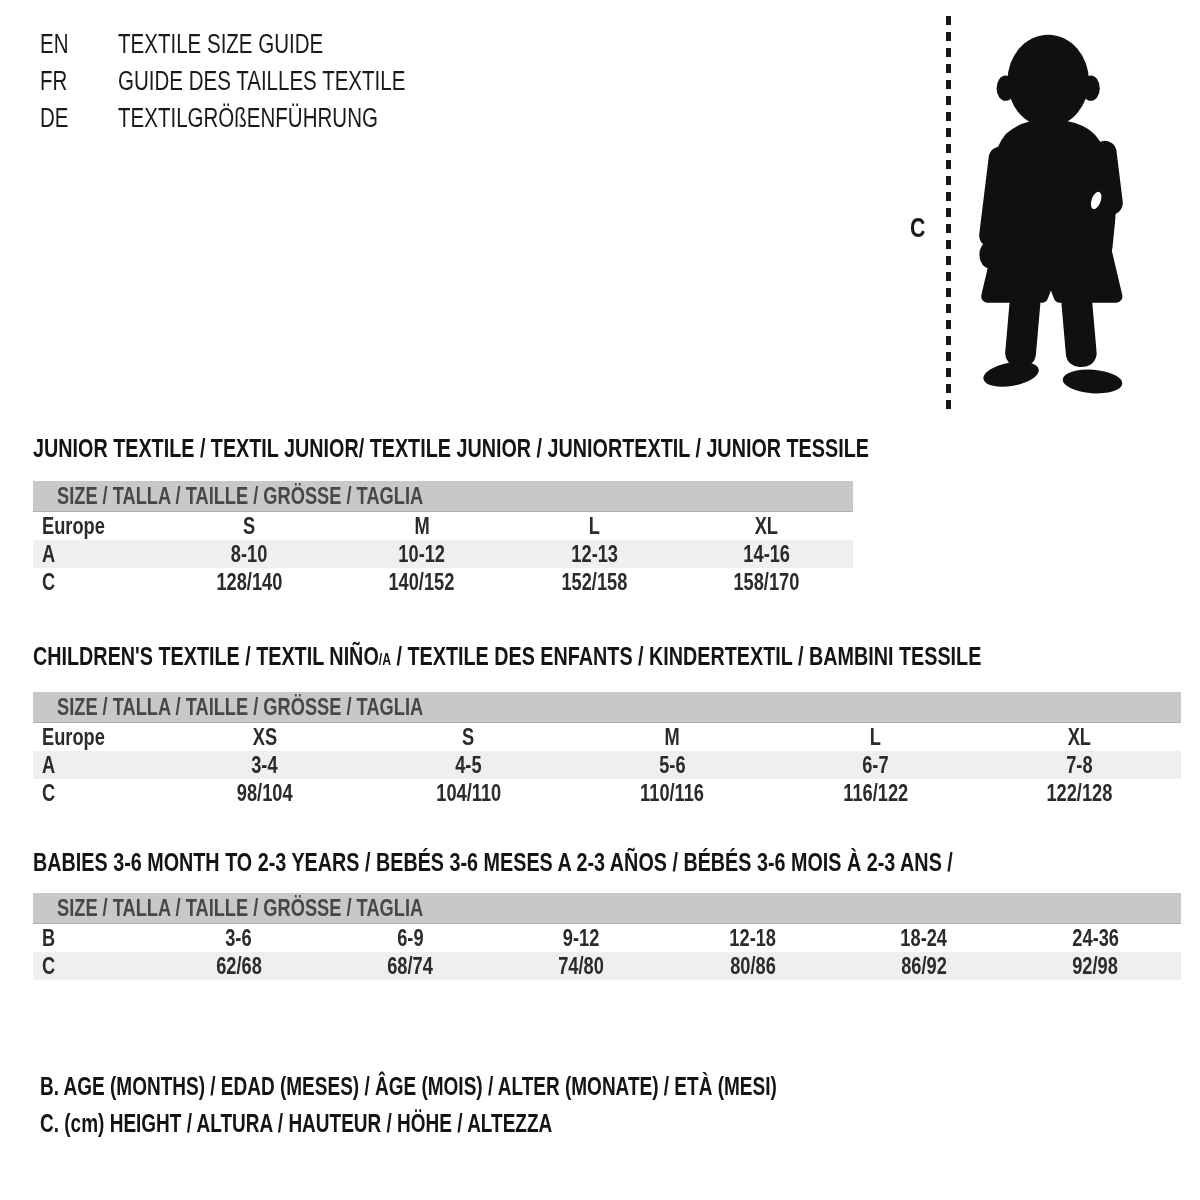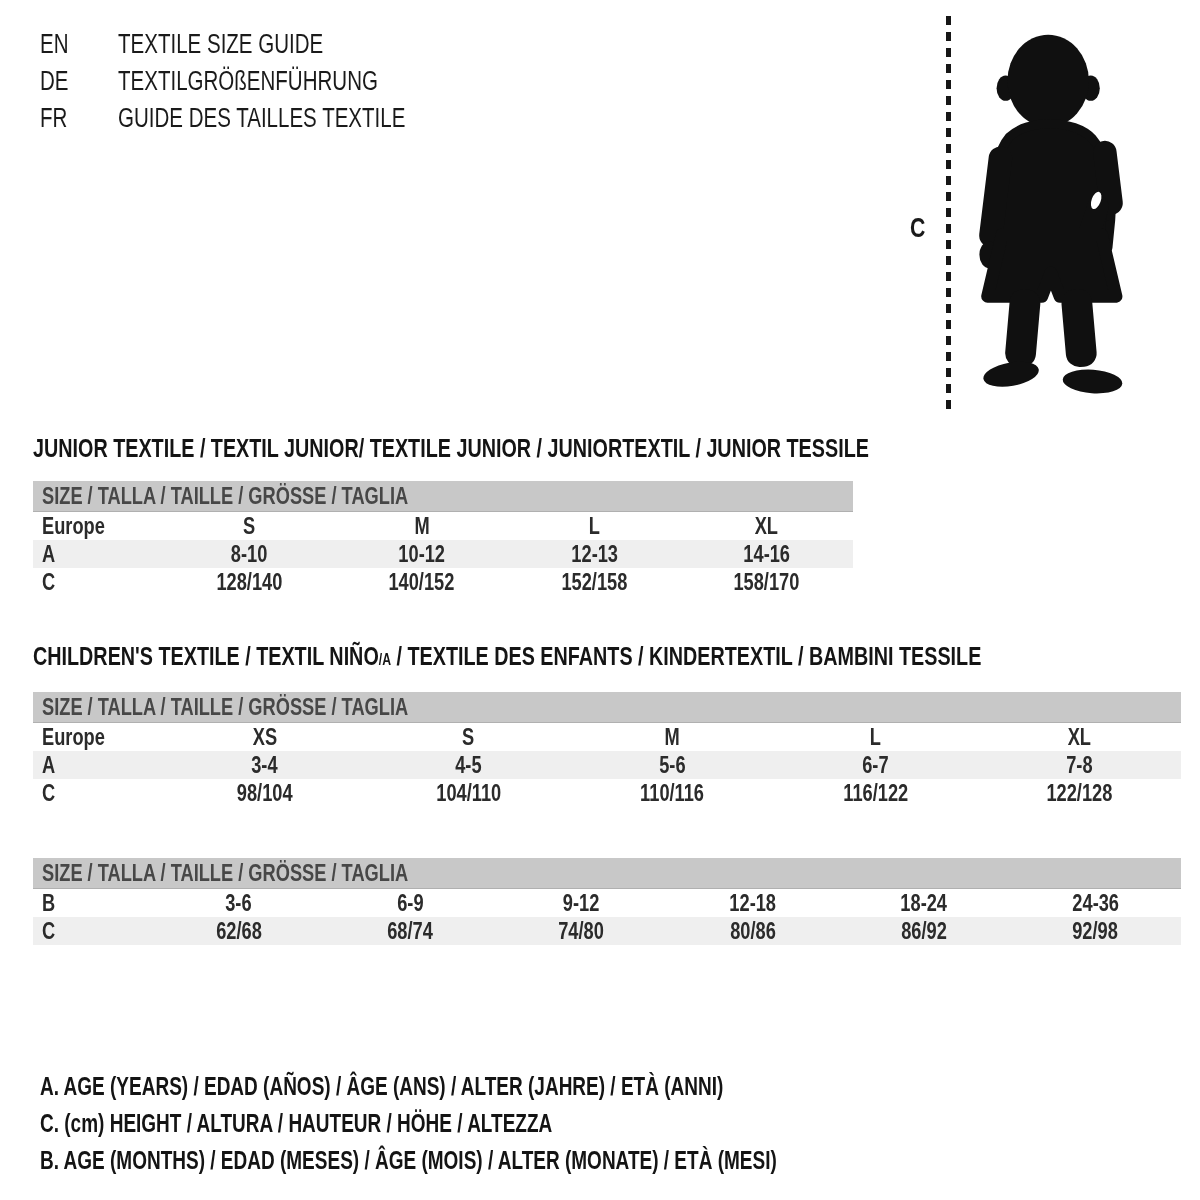--- a/index.html
+++ b/index.html
@@ -22,21 +22,21 @@
     left:946px;top:16px;width:5px;height:400px;
     background:repeating-linear-gradient(to bottom,#161616 0,#161616 9px,transparent 9px,transparent 16px);
   }
   .measure-label{left:910px;top:212px;font-size:28px;font-weight:700;}
   .silhouette{left:964px;top:12px;}
   
   .sec-heading{font-size:26px;font-weight:700;color:#141414;line-height:29px;}
   .size-bar{
     margin-top:18px;height:31px;display:flex;align-items:center;
     background:var(--bar-bg,#c8c8c8);border-bottom:1px solid #b0b0b0;
-    font-size:24px;font-weight:700;color:#474747;padding-left:9px;box-sizing:border-box;
+    font-size:24px;font-weight:700;color:#474747;padding-left:24px;box-sizing:border-box;
   }
   table{border-collapse:collapse;table-layout:fixed;}
   td{height:20px;padding:0;font-size:24px;font-weight:700;color:#2b2b2b;text-align:center;vertical-align:middle;}
   td.rowlabel{text-align:left;padding-left:9px;}
   tbody tr:nth-child(even) td{background:var(--stripe,#efefef);}
   #sec-junior{left:33px;top:434px;width:820px;}
   #sec-junior table{width:820px;}
   #sec-children{left:33px;top:642px;width:1148px;}
   #sec-children table{width:1148px;}
   #sec-babies{left:33px;top:845px;width:1148px;}
@@ -47,24 +47,24 @@
   .legend-line{font-size:25px;font-weight:700;line-height:37px;color:#141414;}
 </style>
 </head>
 <body>
 
 <div class="abs lang-block">
   <div class="lang-row">
     <span class="lang-code"><span class="cond">EN</span></span><span class="cond">TEXTILE SIZE GUIDE</span>
   </div>
   <div class="lang-row">
+    <span class="lang-code"><span class="cond">FR</span></span><span class="cond">GUIDE DES TAILLES TEXTILE</span>
+  </div>
+  <div class="lang-row">
     <span class="lang-code"><span class="cond">DE</span></span><span class="cond">TEXTILGRÖßENFÜHRUNG</span>
-  </div>
-  <div class="lang-row">
-    <span class="lang-code"><span class="cond">FR</span></span><span class="cond">GUIDE DES TAILLES TEXTILE</span>
   </div>
 </div>
 
 <div class="abs measure-label"><span class="cond">C</span></div>
 <div class="abs measure-line"></div>
 <svg class="abs silhouette" width="172" height="404" viewBox="0 0 190 410">
   <g fill="#101010">
     <ellipse cx="46" cy="66" rx="10" ry="14"></ellipse>
     <ellipse cx="140" cy="66" rx="10" ry="14"></ellipse>
     <ellipse cx="93" cy="58" rx="45" ry="51"></ellipse>
@@ -159,20 +159,21 @@
         <td><span class="cond-c">110/116</span></td>
         <td><span class="cond-c">116/122</span></td>
         <td><span class="cond-c">122/128</span></td>
       </tr>
     </tbody>
   </table>
 </div>
 
 <div class="abs" id="sec-babies">
   <div class="sec-heading">
+    <div style="line-height:35px;"><span class="cond">BABIES 3-6 MONTH TO 2-3 YEARS / BEBÉS 3-6 MESES A 2-3 AÑOS / BÉBÉS 3-6 MOIS À 2-3 ANS /</span></div>
   </div>
   <div class="size-bar" style="margin-top:13px;">
       <span class="cond">SIZE / TALLA / TAILLE / GRÖSSE / TAGLIA</span>
     </div>
   <table>
     <colgroup>
         <col style="width:120px">
         <col>
         <col>
         <col>
@@ -197,16 +198,15 @@
         <td><span class="cond-c">74/80</span></td>
         <td><span class="cond-c">80/86</span></td>
         <td><span class="cond-c">86/92</span></td>
         <td><span class="cond-c">92/98</span></td>
       </tr>
     </tbody>
   </table>
 </div>
 
 <div class="abs legend">
-  <div class="legend-line"><span class="cond">A. AGE (YEARS) / EDAD (AÑOS) / ÂGE (ANS) / ALTER (JAHRE) / ETÀ (ANNI)</span></div>
+  <div class="legend-line"><span class="cond">B. AGE (MONTHS) / EDAD (MESES) / ÂGE (MOIS) / ALTER (MONATE) / ETÀ (MESI)</span></div>
   <div class="legend-line"><span class="cond">C. (cm) HEIGHT / ALTURA / HAUTEUR / HÖHE / ALTEZZA</span></div>
-  <div class="legend-line"><span class="cond">B. AGE (MONTHS) / EDAD (MESES) / ÂGE (MOIS) / ALTER (MONATE) / ETÀ (MESI)</span></div>
 </div>
 
 </body></html>

